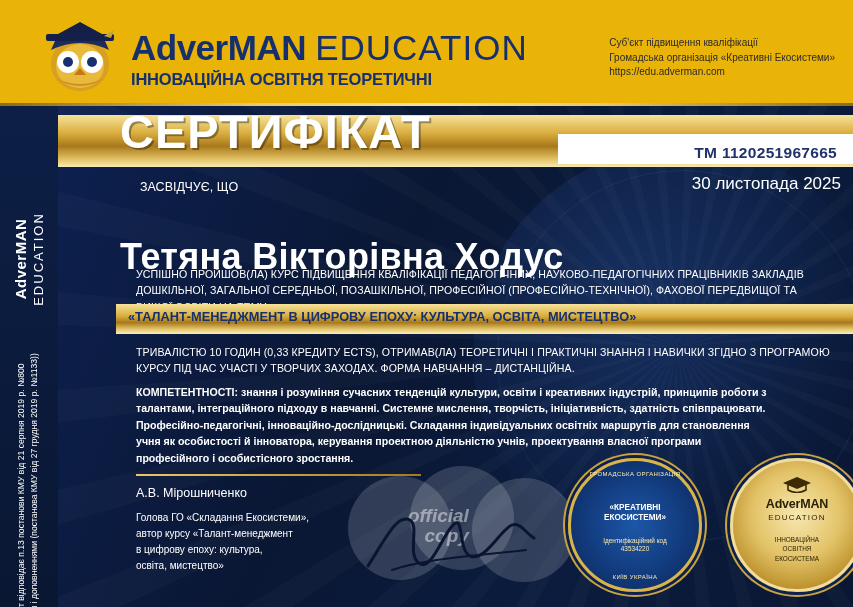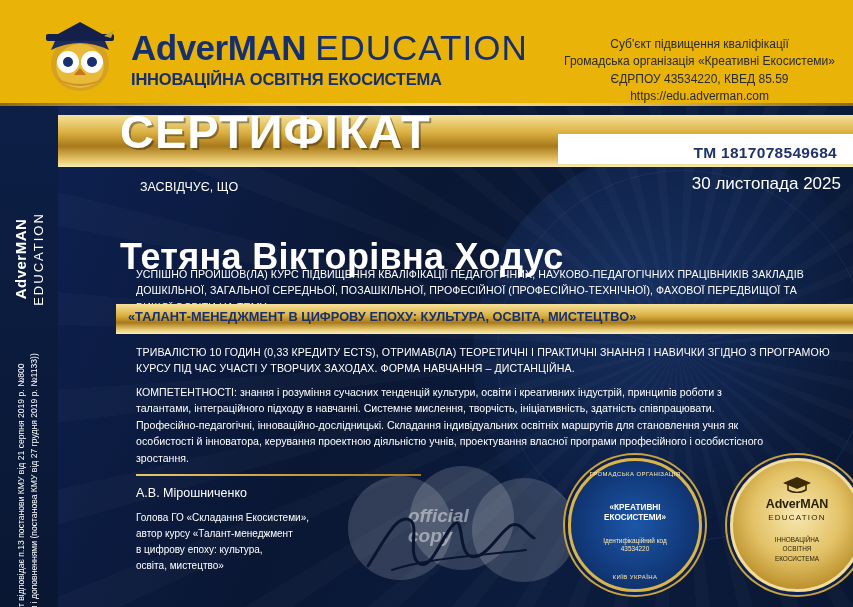--- a/index.html
+++ b/index.html
@@ -74,22 +74,22 @@
     font-size: 16.5px;
     font-weight: bold;
     color: #16306e;
     letter-spacing: -0.2px;
     white-space: nowrap;
   }
   .org-info {
     position: absolute;
     right: 18px;
     top: 36px;
-    text-align: center;
-    font-size: 12px;
+    text-align: left;
+    font-size: 10px;
     line-height: 1.45;
     color: #2b2b2b;
   }
 
   
   .left-strip {
     position: absolute;
     left: 0;
     top: 106px;
     width: 58px;
@@ -266,20 +266,21 @@
     left: 78px;
     top: 238px;
     width: 700px;
     text-transform: uppercase;
     letter-spacing: .1px;
   }
   .p-compet {
     left: 78px;
     top: 278px;
     width: 640px;
+    font-weight: bold;
   }
   .gold-rule {
     position: absolute;
     left: 78px;
     top: 368px;
     width: 285px;
     height: 2px;
     background: linear-gradient(90deg, #e8c96a, #a8791c);
   }
   .sign-name {
@@ -304,20 +305,21 @@
     top: 398px;
     width: 190px;
     height: 80px;
   }
   .watermark {
     position: absolute;
     left: 290px;
     top: 360px;
     width: 230px;
     height: 120px;
+    text-align: right;
   }
   .wm-circle {
     position: absolute;
     width: 104px;
     height: 104px;
     border-radius: 50%;
     background: rgba(255,255,255,0.16);
   }
   .wm-text {
     position: absolute;
@@ -438,27 +440,26 @@
         <path d="M18 62 q24 16 48 0 q-24 12 -48 0z" fill="#c98f1f"></path>
         <path d="M66 20 l10 -6 -3 8z" fill="#c4a43a"></path>
       </svg>
     </div>
 
     <div class="brand">
       <div class="brand-top">
         <span>AdverMAN</span>
         <span class="edu">EDUCATION</span>
       </div>
-      <div class="brand-sub">ІННОВАЦІЙНА ОСВІТНЯ ЕКОСИСТЕМА</div>
+      <div class="brand-sub">ІННОВАЦІЙНА ОСВІТНЯ ТЕОРЕТИЧНІ</div>
     </div>
 
     <div class="org-info">
       <div>Суб'єкт підвищення кваліфікації</div>
       <div>Громадська організація «Креативні Екосистеми»</div>
-      <div>ЄДРПОУ 43534220, КВЕД 85.59</div>
       <div>https://edu.adverman.com</div>
     </div>
   </div>
   <div class="header-line"></div>
 
   <div class="left-strip">
     <div class="vert-brand">
       <span>AdverMAN</span>
       <span class="ed">EDUCATION</span>
     </div>
@@ -468,21 +469,21 @@
     </div>
   </div>
 
   <div class="body-area">
     <div class="globe"></div>
     <div class="rays"></div>
 
     <div class="title-band"></div>
     <div class="tm-box"></div>
     <div class="cert-title">СЕРТИФІКАТ</div>
-    <div class="tm-number">ТМ 1817078549684</div>
+    <div class="tm-number">ТМ 1120251967665</div>
 
     <div class="sub-label">ЗАСВІДЧУЄ, ЩО</div>
     <div class="cert-date">30 листопада 2025</div>
 
     <div class="recipient">Тетяна Вікторівна Ходус</div>
 
     <div class="para p-course">УСПІШНО ПРОЙШОВ(ЛА) КУРС ПІДВИЩЕННЯ КВАЛІФІКАЦІЇ ПЕДАГОГІЧНИХ, НАУКОВО-ПЕДАГОГІЧНИХ ПРАЦІВНИКІВ ЗАКЛАДІВ ДОШКІЛЬНОЇ, ЗАГАЛЬНОЇ СЕРЕДНЬОЇ, ПОЗАШКІЛЬНОЇ, ПРОФЕСІЙНОЇ (ПРОФЕСІЙНО-ТЕХНІЧНОЇ), ФАХОВОЇ ПЕРЕДВИЩОЇ ТА ВИЩОЇ ОСВІТИ НА ТЕМУ:</div>
 
     <div class="course-band"></div>
     <div class="course-title">«ТАЛАНТ-МЕНЕДЖМЕНТ В ЦИФРОВУ ЕПОХУ: КУЛЬТУРА, ОСВІТА, МИСТЕЦТВО»</div>

